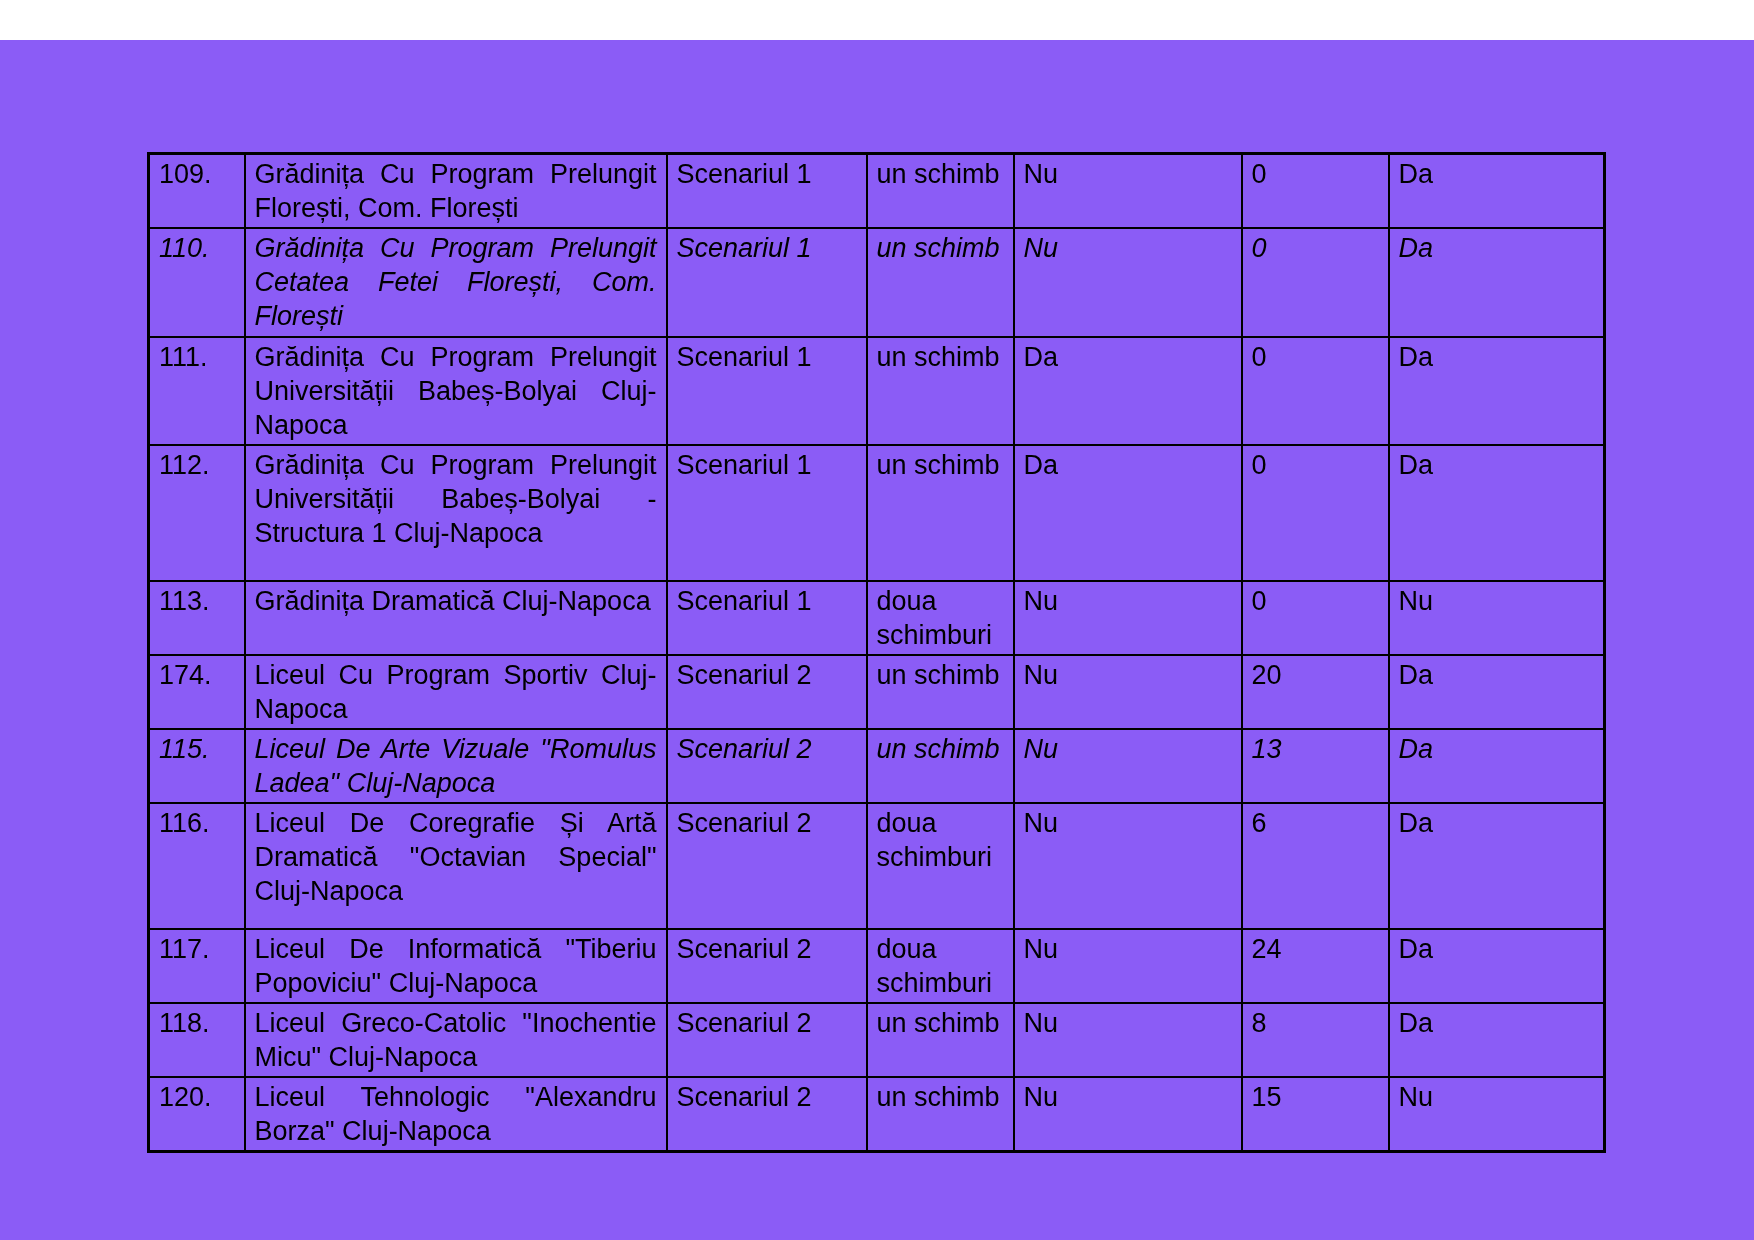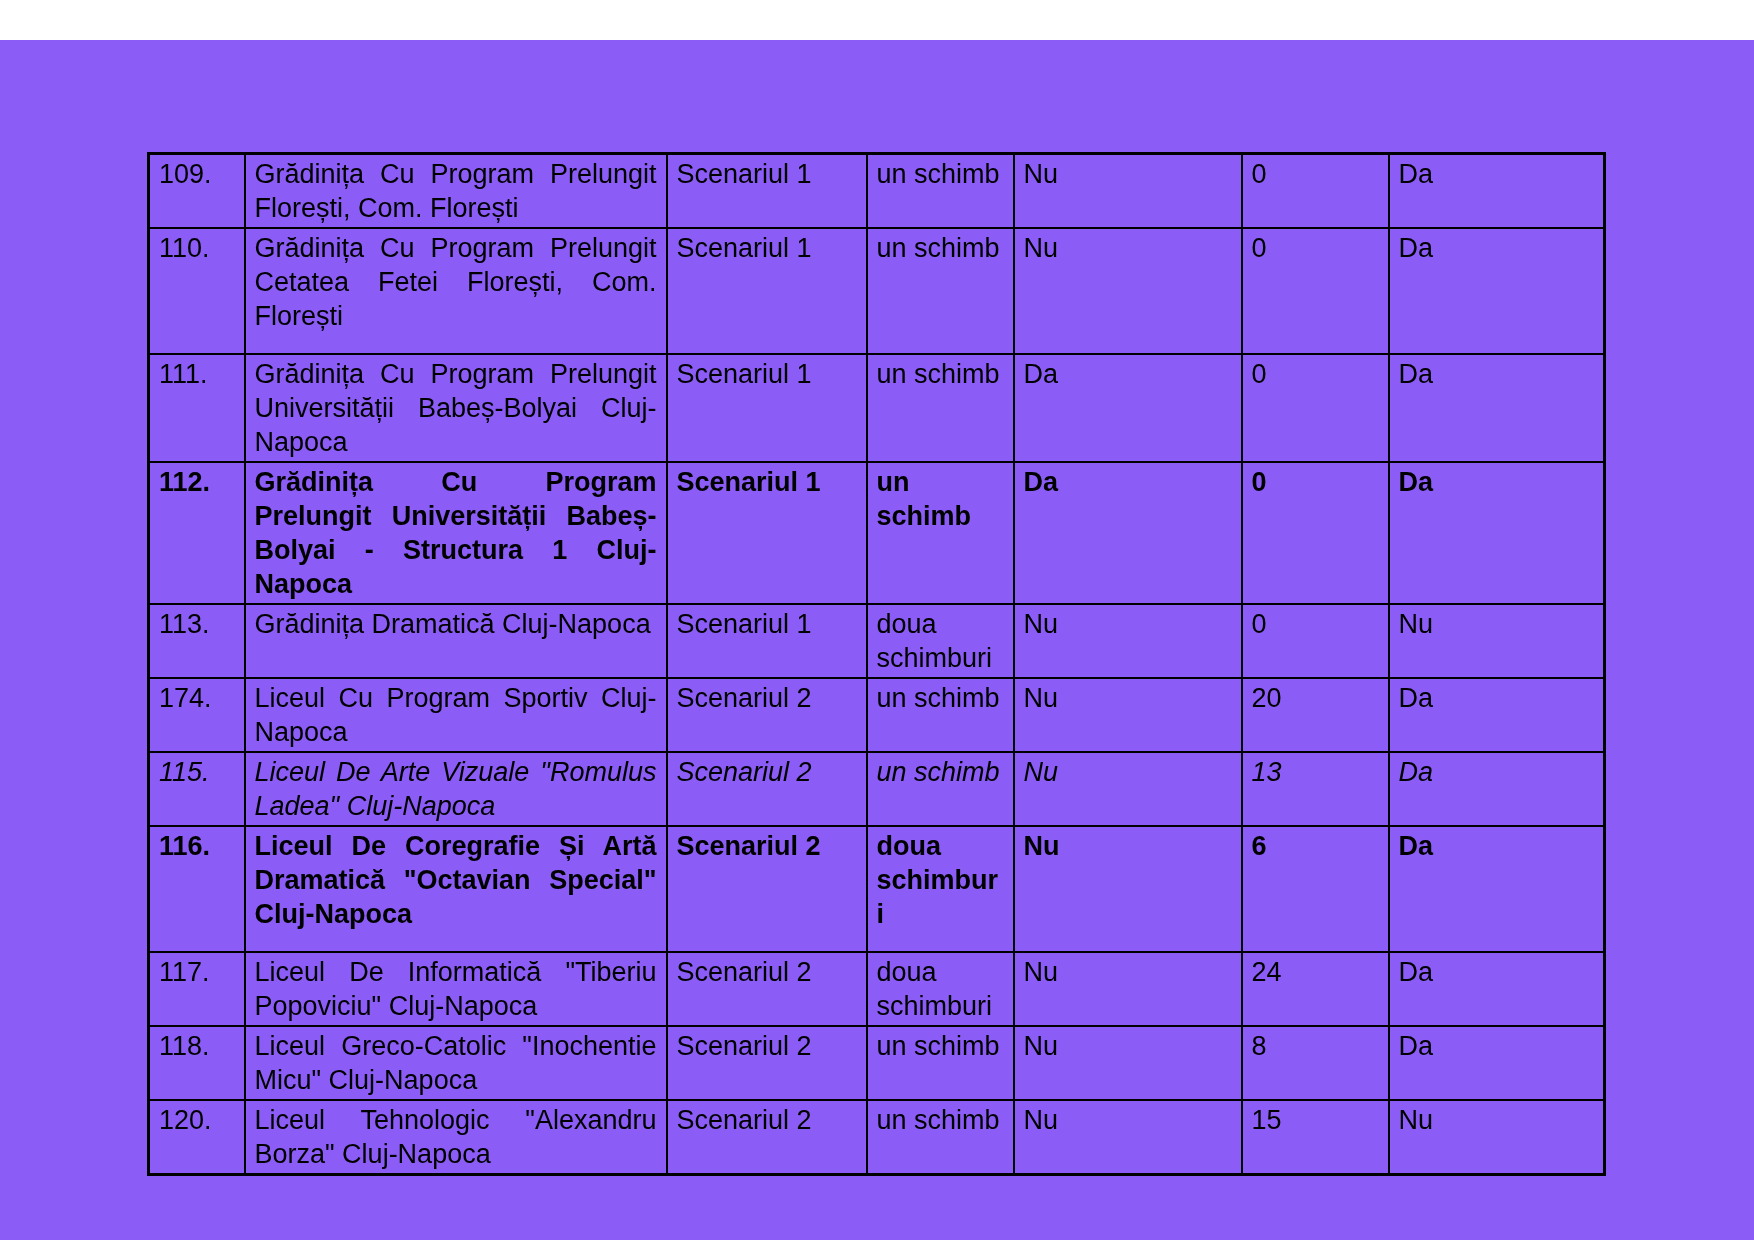--- a/index.html
+++ b/index.html
@@ -51,39 +51,39 @@
     <tbody>
         <tr style="height: 71px;">
           <td class="col-0">109.</td>
           <td class="col-1">Grădinița Cu Program Prelungit Florești, Com. Florești</td>
           <td class="col-2">Scenariul 1</td>
           <td class="col-3">un schimb</td>
           <td class="col-4">Nu</td>
           <td class="col-5">0</td>
           <td class="col-6">Da</td>
         </tr>
-        <tr style="height: 126px;">
+        <tr style="height: 109px; font-style: italic;">
           <td class="col-0">110.</td>
           <td class="col-1">Grădinița Cu Program Prelungit Cetatea Fetei Florești, Com. Florești</td>
           <td class="col-2">Scenariul 1</td>
           <td class="col-3">un schimb</td>
           <td class="col-4">Nu</td>
           <td class="col-5">0</td>
           <td class="col-6">Da</td>
         </tr>
         <tr style="height: 108px;">
           <td class="col-0">111.</td>
           <td class="col-1">Grădinița Cu Program Prelungit Universității Babeș-Bolyai Cluj-Napoca</td>
           <td class="col-2">Scenariul 1</td>
           <td class="col-3">un schimb</td>
           <td class="col-4">Da</td>
           <td class="col-5">0</td>
           <td class="col-6">Da</td>
         </tr>
-        <tr style="height: 136px; font-weight: bold;">
+        <tr style="height: 136px;">
           <td class="col-0">112.</td>
           <td class="col-1">Grădinița Cu Program Prelungit Universității Babeș-Bolyai - Structura 1 Cluj-Napoca</td>
           <td class="col-2">Scenariul 1</td>
           <td class="col-3">un schimb</td>
           <td class="col-4">Da</td>
           <td class="col-5">0</td>
           <td class="col-6">Da</td>
         </tr>
         <tr style="height: 73px;">
           <td class="col-0">113.</td>
@@ -105,21 +105,21 @@
         </tr>
         <tr style="height: 70px; font-style: italic;">
           <td class="col-0">115.</td>
           <td class="col-1">Liceul De Arte Vizuale "Romulus Ladea" Cluj-Napoca</td>
           <td class="col-2">Scenariul 2</td>
           <td class="col-3">un schimb</td>
           <td class="col-4">Nu</td>
           <td class="col-5">13</td>
           <td class="col-6">Da</td>
         </tr>
-        <tr style="height: 126px; font-weight: bold;">
+        <tr style="height: 126px;">
           <td class="col-0">116.</td>
           <td class="col-1">Liceul De Coregrafie Și Artă Dramatică "Octavian Special" Cluj-Napoca</td>
           <td class="col-2">Scenariul 2</td>
           <td class="col-3">doua schimburi</td>
           <td class="col-4">Nu</td>
           <td class="col-5">6</td>
           <td class="col-6">Da</td>
         </tr>
         <tr style="height: 72px;">
           <td class="col-0">117.</td>

